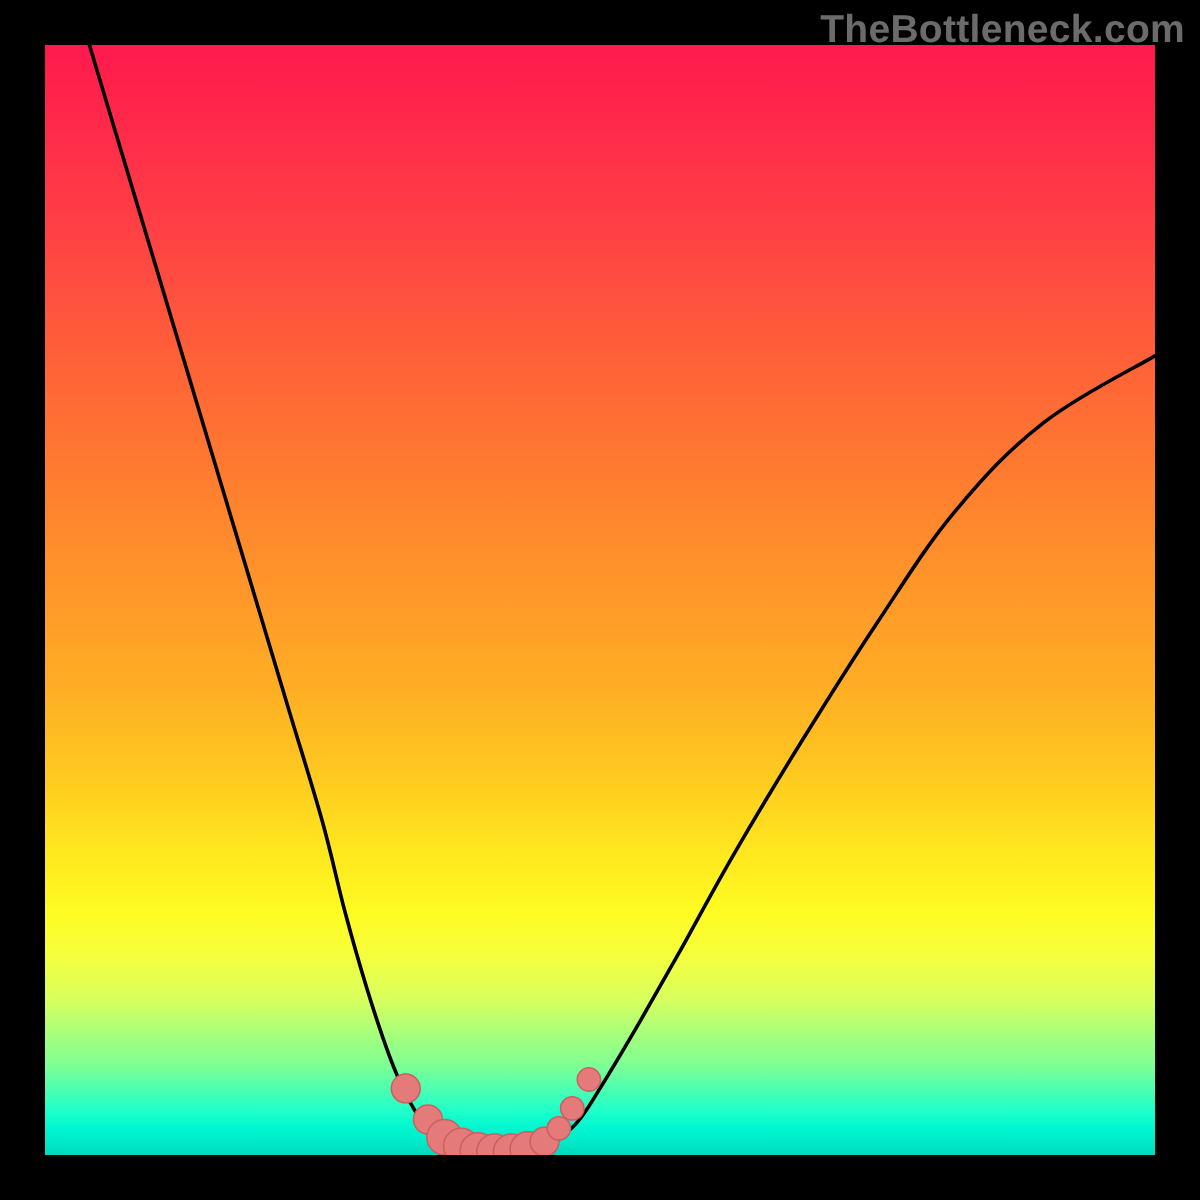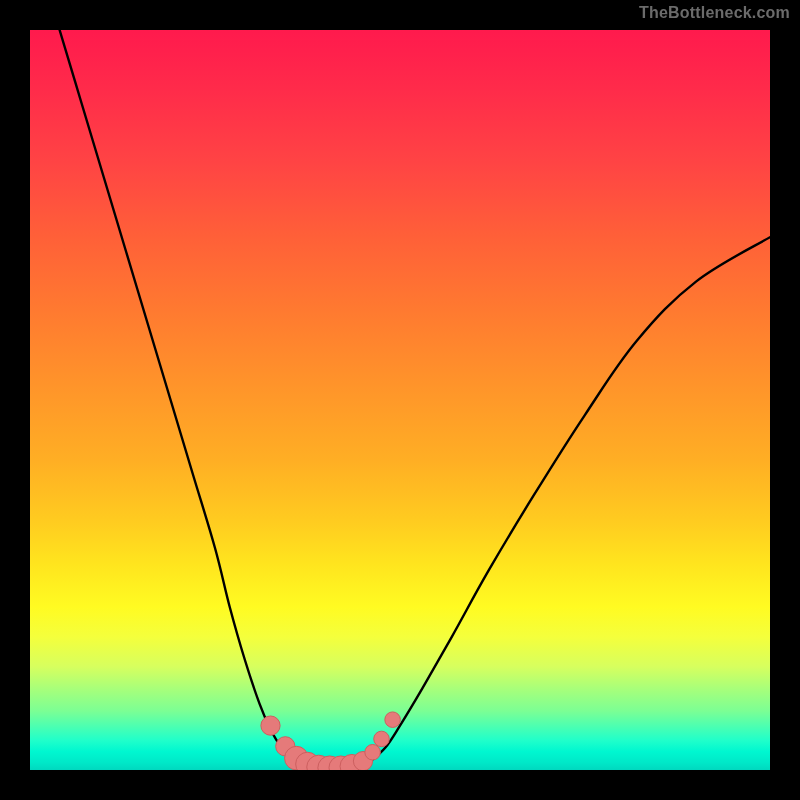--- a/index.html
+++ b/index.html
@@ -46,21 +46,21 @@
       #20ffca 96%,
       #00f7d0 97.5%,
       #00e8c8 99%,
       #00d8bf 100%
     );
   }
   .watermark {
     position: absolute;
     top: 4px;
     right: 10px;
-    font-size: 16px;
+    font-size: 26px;
     font-weight: 600;
     color: #6b6b6b;
     letter-spacing: 0.2px;
     user-select: none;
   }
   svg.curve {
     position: absolute;
     top: 0;
     left: 0;
   }

